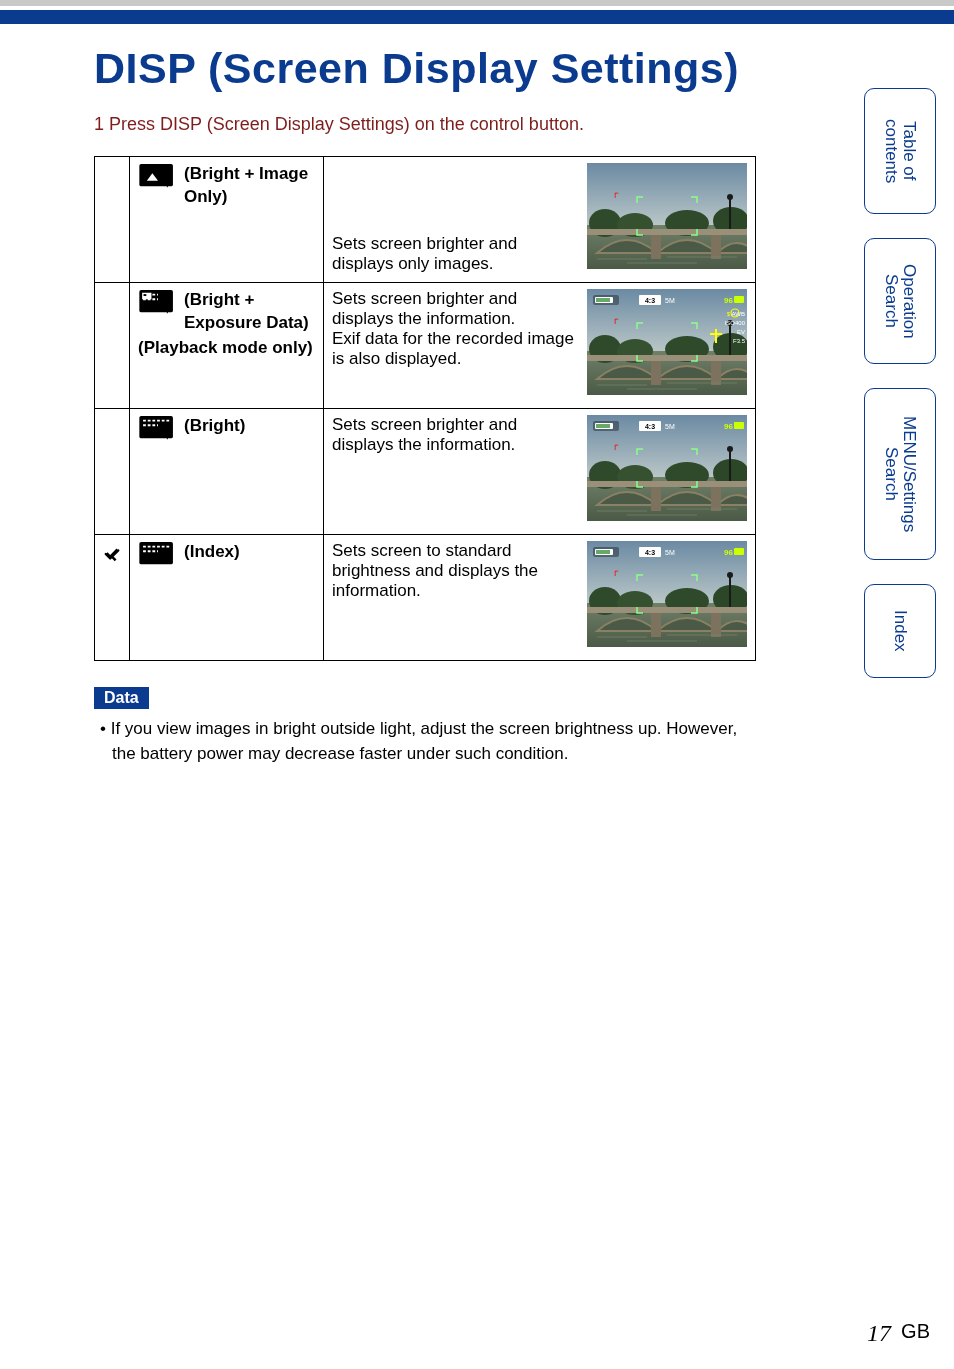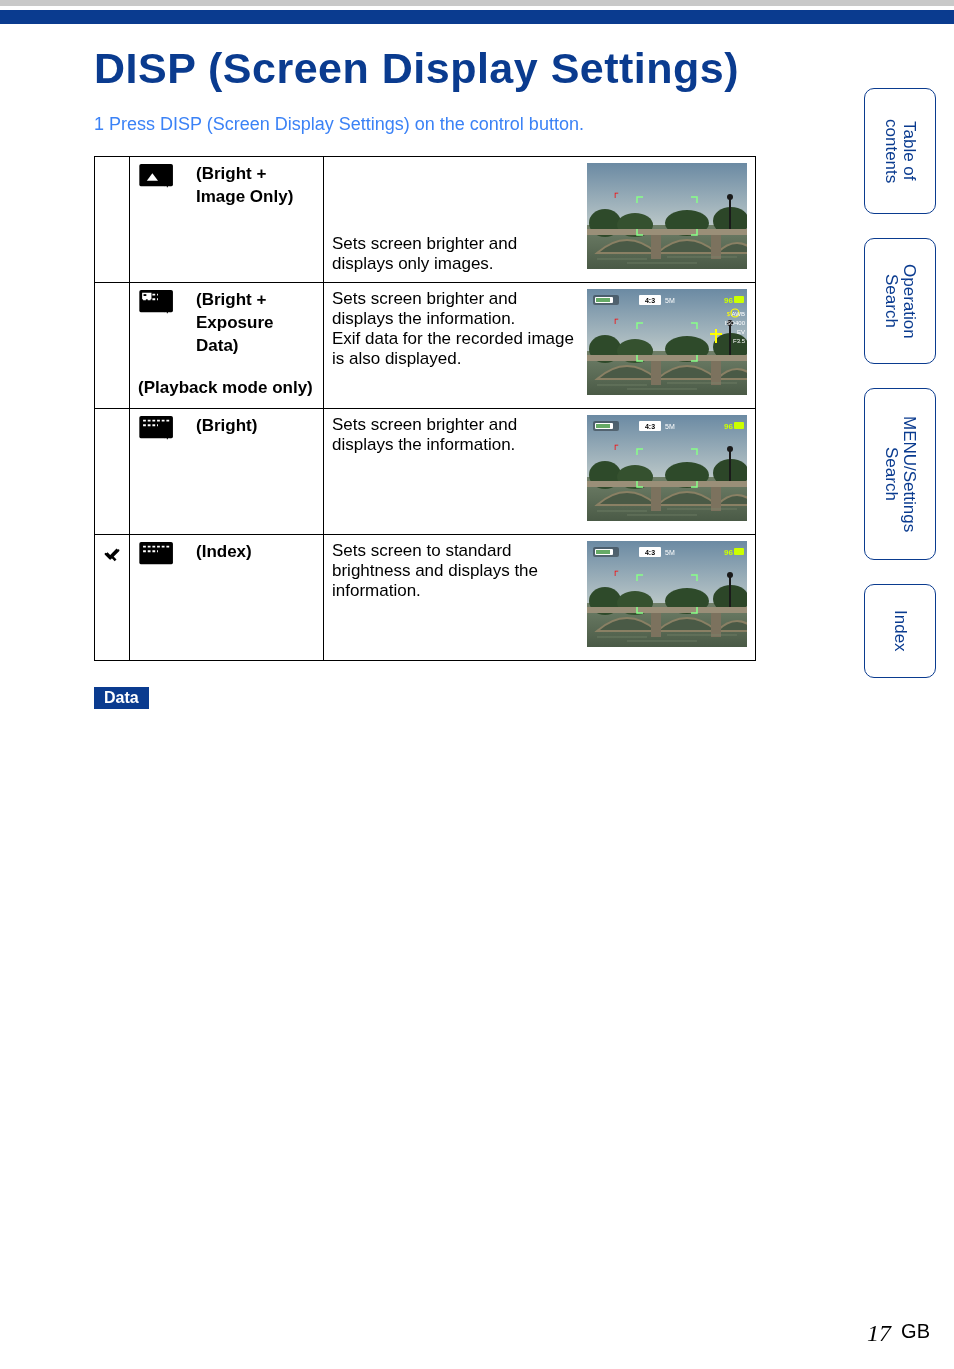--- a/index.html
+++ b/index.html
@@ -8,31 +8,31 @@
 
   
   .top-thin-bar { position: absolute; left: 0; top: 0; width: 100%; height: 6px; background: #c9c9c9; }
   .top-accent-bar { position: absolute; left: 0; top: 10px; width: 100%; height: 14px; background: #0a3b8f; }
 
   
   .content { position: absolute; left: 94px; top: 44px; width: 662px; }
 
   h1.page-title { color: #0a3b8f; font-size: 43px; font-weight: bold; letter-spacing: 0.5px; margin-bottom: 18px; }
 
-  .step { font-size: 18px; color: #3b82f6; line-height: 1.5; margin-bottom: 4px; }
+  .step { font-size: 18px; color: #7f1d1d; line-height: 1.5; margin-bottom: 4px; }
 
   
   table.modes { border-collapse: collapse; width: 100%; margin-top: 18px; }
   table.modes td { border: 1px solid #000; vertical-align: top; padding: 6px 8px; font-size: 17px; }
   table.modes td.mark { width: 34px; text-align: center; padding-top: 10px; font-size: 18px; }
   table.modes td.mode { width: 194px; font-weight: bold; line-height: 1.35; }
   table.modes td.desc { }
 
   .mode-icon { display: inline-block; vertical-align: middle; margin-right: 2px; }
-  .mode-label-line { display: flex; align-items: flex-start; gap: 16px; }
+  .mode-label-line { display: flex; align-items: flex-start; gap: 4px; }
   .mode-text { display: inline-block; }
 
   .row-min-h td { height: 126px; }
 
   
   .note-label { display: inline-block; background: #0a3b8f; color: #fff; font-size: 16px; font-weight: bold; padding: 2px 10px; margin-top: 26px; }
   .note-text { font-size: 17px; line-height: 1.45; margin-top: 8px; padding-left: 18px; text-indent: -12px; }
 
   
   .side-tabs { position: absolute; right: 18px; top: 88px; width: 72px; }
@@ -136,21 +136,21 @@
                   <rect x="0" y="0" width="36" height="24" rx="2" fill="#000"></rect>
              <line x1="4" y1="5" x2="20" y2="5" stroke="#fff" stroke-width="2" stroke-dasharray="3 2"></line>
              <line x1="4" y1="10" x2="20" y2="10" stroke="#fff" stroke-width="2" stroke-dasharray="3 2"></line>
              <rect x="3" y="3" width="10" height="7" fill="#fff"></rect>
              <rect x="4.5" y="4.5" width="3" height="2" fill="#000"></rect>
              <g transform="translate(30,20)" style="color:#000">
                     <use href="#sun-glyph"></use>
                   </g>
                 </svg></span>
       <span class="mode-text">(Bright + Exposure Data)</span>
-    </div><div class="mode-text" style="margin-top:19px">(Playback mode only)</div></td>
+    </div><div class="mode-text" style="margin-top:2px">(Playback mode only)</div></td>
           <td class="desc">
             <div style="display: flex; gap: 8px; align-items: flex-start;">
               <span style="flex: 1 1 0%; white-space: pre-line;">Sets screen brighter and displays the information.
 Exif data for the recorded image is also displayed.</span>
               <span>
   <svg width="160" height="106" viewBox="0 0 160 106">
     <defs>
       <linearGradient id="skyg" x1="0" y1="0" x2="0" y2="1">
         <stop offset="0" stop-color="#6b8aa3"></stop>
         <stop offset="1" stop-color="#b9c6c7"></stop>
@@ -367,20 +367,21 @@
       <rect x="147" y="7" width="10" height="7" rx="1" fill="#cf0"></rect>
 
   </svg></span>
             </div>
           </td>
         </tr>
       </tbody>
   </table>
 
   <div class="note-label">Data</div>
+  <div class="note-text">•  If you view images in bright outside light, adjust the screen brightness up. However, the battery power may decrease faster under such condition.</div>
 </div>
 
 <div class="side-tabs">
   <div class="tab tall1">
       <div class="tab-text">Table of
 contents</div>
     </div>
   <div class="tab tall2">
       <div class="tab-text">Operation
 Search</div>

